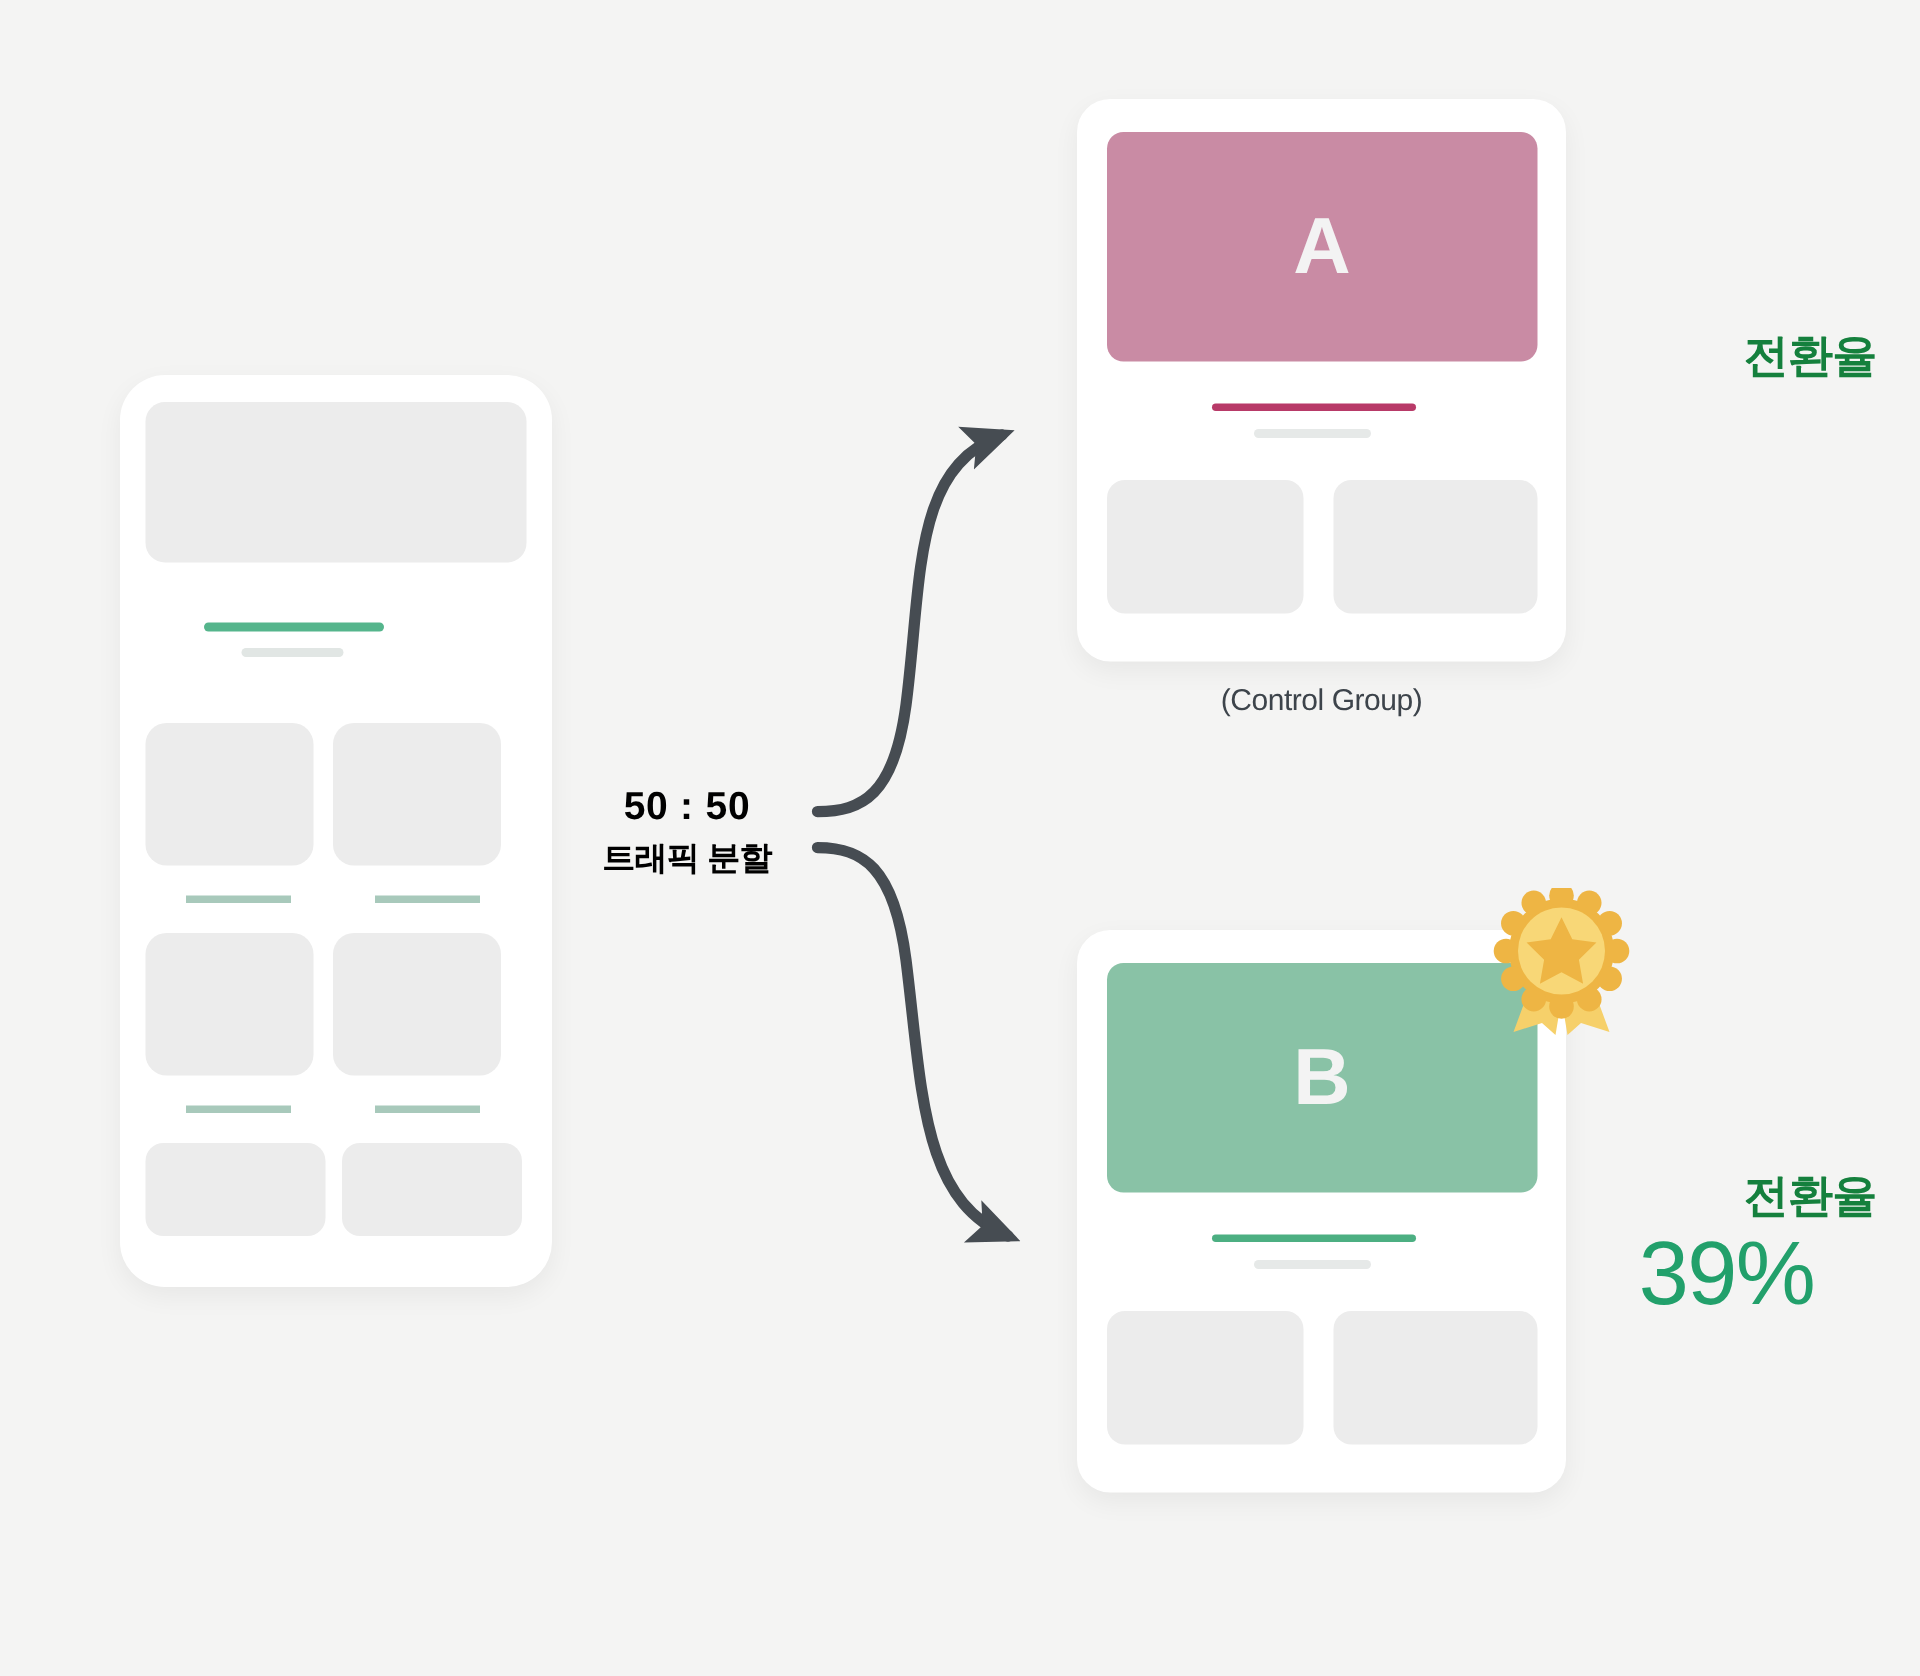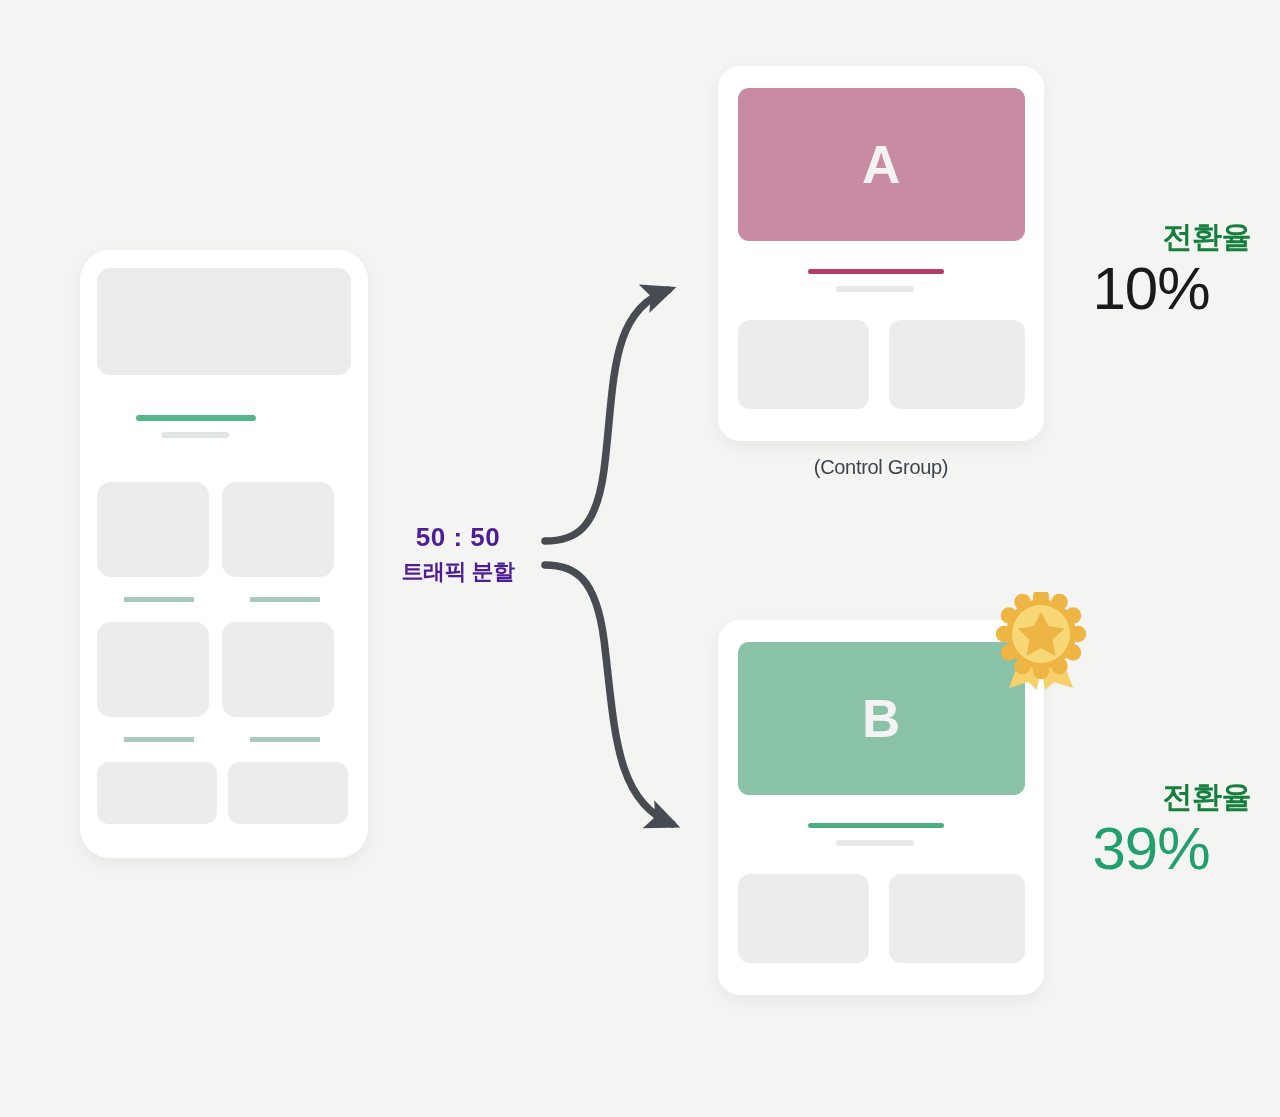--- a/index.html
+++ b/index.html
@@ -176,21 +176,21 @@
     letter-spacing: -1px;
   }
 
   
   .split {
     position: absolute;
     left: 378px;
     top: 522px;
     width: 160px;
     text-align: center;
-    color: #4c1d95;
+    color: #000000;
   }
   .split-ratio {
     font-size: 26px;
     font-weight: 700;
     letter-spacing: 0.5px;
   }
   .split-sub {
     font-size: 22px;
     font-weight: 700;
     margin-top: 4px;
@@ -263,21 +263,20 @@
     <div class="variant-tile left block"></div>
     <div class="variant-tile right block"></div>
   </div>
 
   <div class="caption" style="left:718px; top:452px;">
     <div class="caption-en">(Control Group)</div>
   </div>
 
   <div class="metric" style="left:1051px; top:217px;">
     <div class="metric-label">전환율</div>
-    <div class="metric-value" style="color:#1a1a1a;">10%</div>
   </div>
 
   <div class="variant-card" style="left:718px; top:620px; height:375px;">
     <div class="variant-hero" style="background:#89c2a6;">
       <span class="variant-letter">B</span>
     </div>
     <div class="variant-line-main" style="background:#4caf82;"></div>
     <div class="variant-line-sub"></div>
     <div class="variant-tile left block"></div>
     <div class="variant-tile right block"></div>

